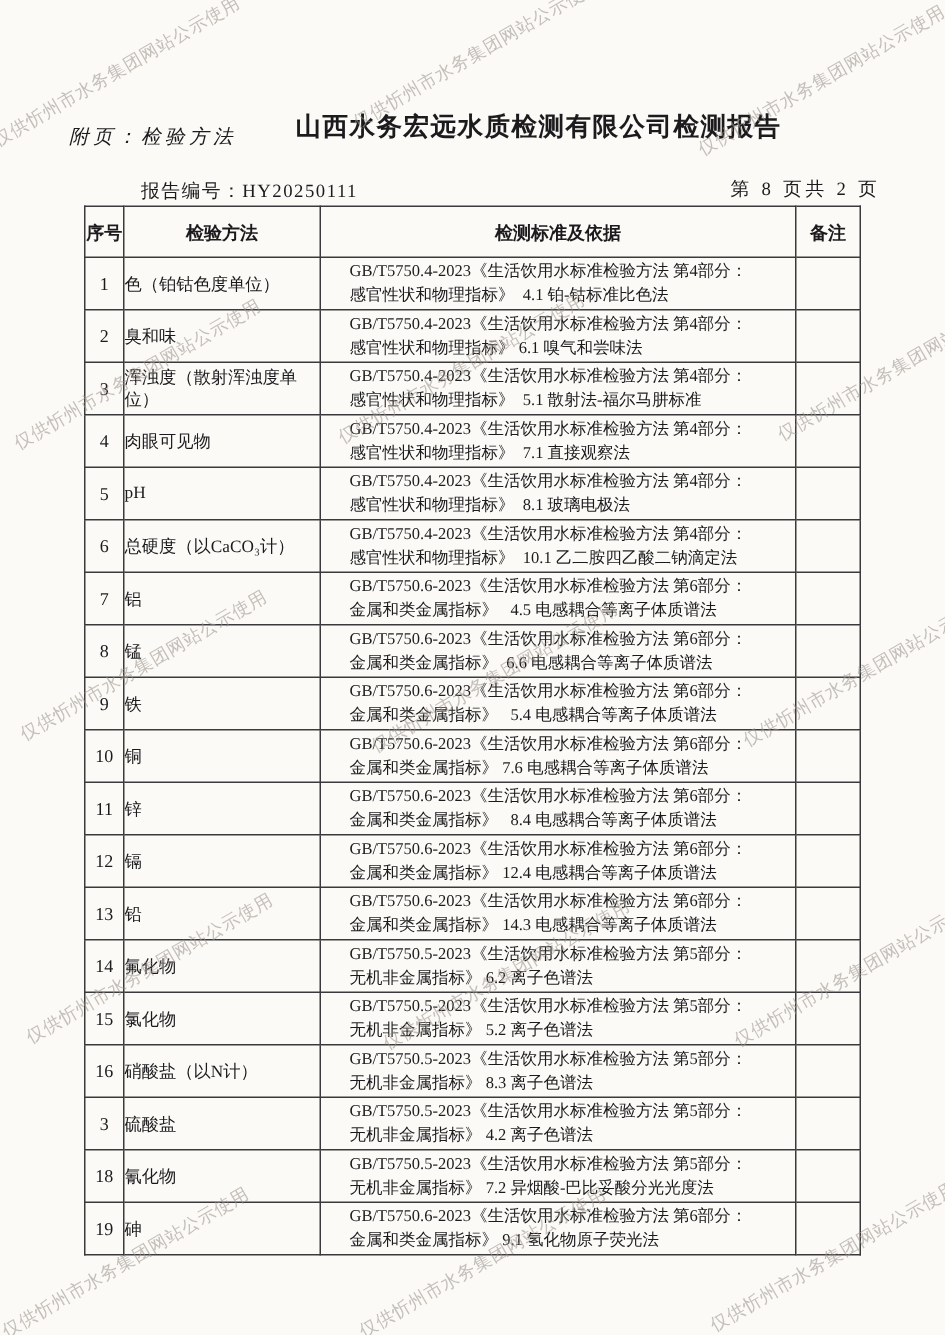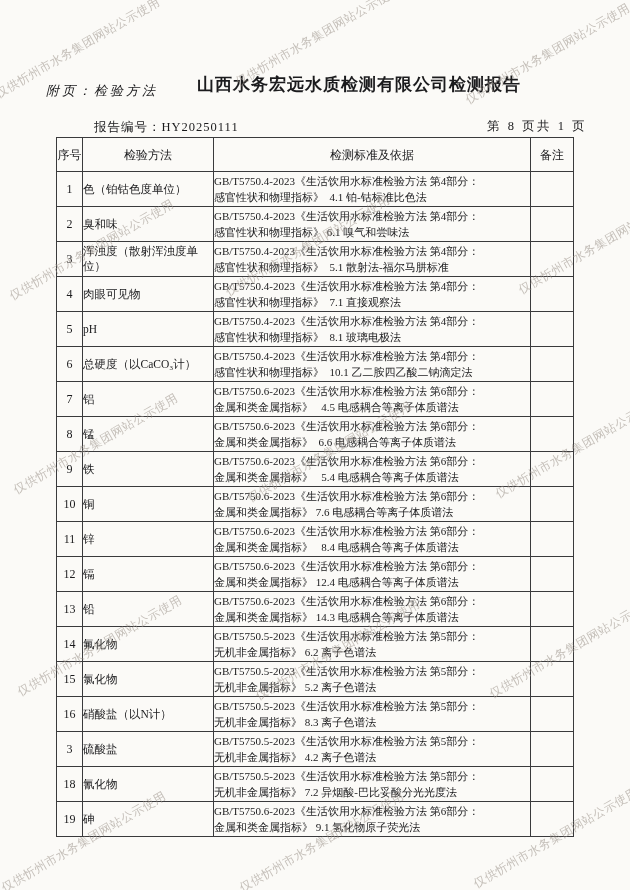--- a/index.html
+++ b/index.html
@@ -34,28 +34,28 @@
   .report-table col.c-no{width:26px;}
   .report-table col.c-item{width:131px;}
   .report-table col.c-std{width:317px;}
   .report-table col.c-remark{width:43px;}
   .report-table th,.report-table td{
     border:1px solid #3a3a3c;padding:0;vertical-align:middle;
   }
   .report-table thead tr{height:34px;}
   .report-table tbody tr{height:35px;}
   .report-table th{
-    font-weight:normal;font-size:12px;text-align:center;line-height:14px;
+    font-weight:bold;font-size:12px;text-align:center;line-height:14px;
   }
   .cell-no{text-align:center;font-size:12px;}
   .cell-item{text-align:left;font-size:11.5px;letter-spacing:0;}
   .cell-std{
     font-size:11px;line-height:16px;padding:1px 1px 1px 4px;vertical-align:middle;
   }
-  .std-line{white-space:pre-wrap;}
+  .std-line{white-space:pre-wrap;margin-left:19px;}
   .cell-remark{font-size:11px;}
 
   .wm-layer{position:absolute;inset:0;pointer-events:none;z-index:5;}
   .wm{
     position:absolute;white-space:nowrap;
     font-family:"Liberation Sans","DejaVu Sans",sans-serif;
     font-size:12px;letter-spacing:0.5px;
     color:rgba(156,148,140,0.58);
     transform:translate(-50%,-50%) rotate(-30deg);
   }
@@ -76,21 +76,21 @@
   .wm15{left:556px;top:838px;}
 </style>
 </head>
 <body>
 
 <div class="page">
 
   <div class="title">山西水务宏远水质检测有限公司检测报告</div>
   <div class="attach">附页：检验方法</div>
   <div class="report-no">报告编号：HY20250111</div>
-  <div class="page-ind">第 8 页共 1 页</div>
+  <div class="page-ind">第 8 页共 2 页</div>
 
   <table class="report-table">
     <colgroup>
       <col class="c-no">
         <col class="c-item">
         <col class="c-std">
         <col class="c-remark">
     </colgroup>
     <thead>
       <tr>

